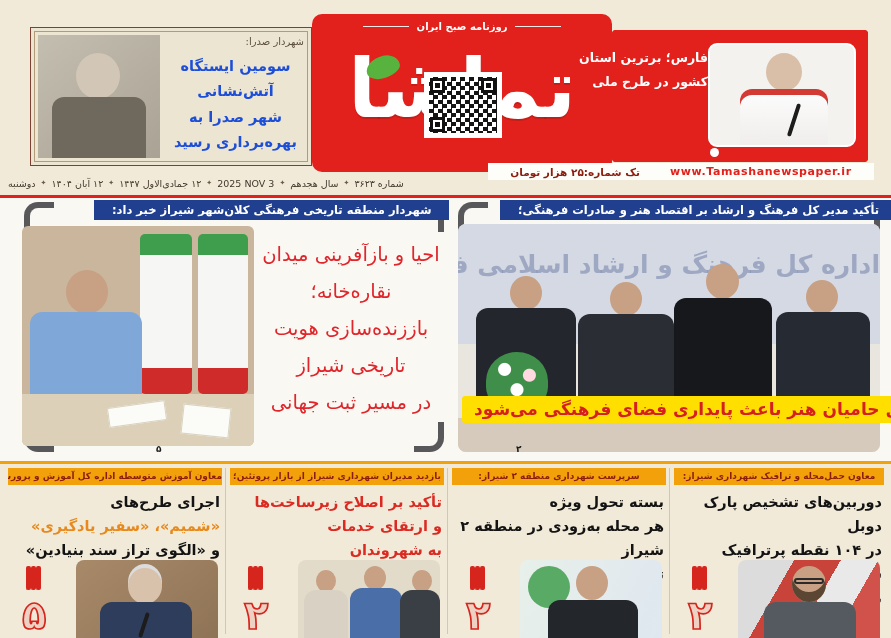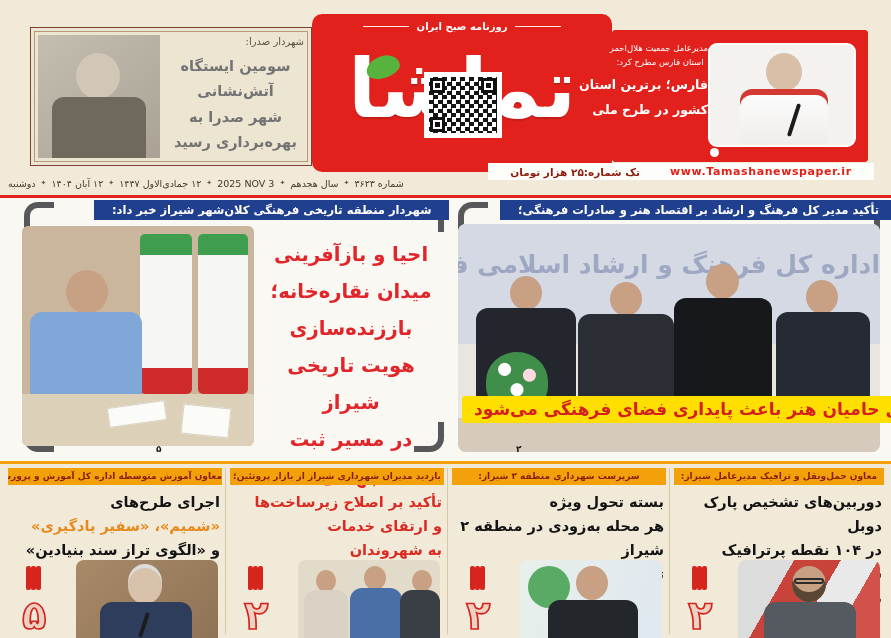--- a/index.html
+++ b/index.html
@@ -4,21 +4,21 @@
 <style>
   *{box-sizing:border-box;margin:0;padding:0}
   html,body{width:891px;height:638px;overflow:hidden}
   body{position:relative;background:#f1ead9;font-family:"DejaVu Sans",sans-serif}
 
   
   .left-box{position:absolute;left:30px;top:27px;width:282px;height:139px;background:#ece5d2;border:1.5px solid #7d4031;box-shadow:inset 0 0 0 3px #ece5d2,inset 0 0 0 4px #b59a7a;padding:7px;display:flex;gap:7px}
   .lb-photo{position:relative;width:122px;height:100%;background:linear-gradient(140deg,#c4beb1,#a9a295);overflow:hidden;flex:none}
   .lb-text{flex:1;direction:rtl;text-align:center;padding-top:1px}
   .lb-kicker{font-size:10px;color:#5f5040;margin-bottom:7px;text-align:right}
-  .lb-headline div{font-size:14.5px;font-weight:bold;color:#737373;line-height:1.75}
+  .lb-headline div{font-size:14.5px;font-weight:bold;color:#1d4ed8;line-height:1.75}
 
   .logo-box{position:absolute;left:312px;top:14px;width:300px;height:158px;background:#e2211c;border-radius:10px;overflow:hidden}
   .tagline-row{position:absolute;top:7px;left:0;right:0;display:flex;align-items:center;justify-content:center;gap:8px;color:#fff;font-size:10px;font-weight:bold;direction:rtl}
   .dash{width:46px;height:1px;background:rgba(255,255,255,.9)}
   .logo-name{position:absolute;left:0;right:0;top:22px;text-align:center;font-size:82px;font-weight:bold;color:#fff;line-height:1.3;text-shadow:0 2px 0 rgba(0,0,0,.12)}
   .iran-map{position:absolute;left:54px;top:42px;width:34px;height:22px;background:#57b33e;border-radius:58% 42% 60% 40%/60% 55% 45% 40%;transform:rotate(-14deg)}
   .qr{position:absolute;left:112px;top:58px;width:78px;height:66px;background:#fff;padding:5px}
   .qr-grid{width:100%;height:100%;background:repeating-conic-gradient(#151515 0% 25%,#fff 0% 50%) 0 0/9px 9px}
   .eye{position:absolute;width:15px;height:15px;border:3px solid #111;background:#fff;box-shadow:inset 0 0 0 2px #fff,inset 0 0 0 6px #111}
   .e1{left:6px;top:6px}.e2{right:6px;top:6px}.e3{left:6px;bottom:6px}
@@ -52,21 +52,21 @@
   .bk-bl{border-bottom-width:6px;border-left-width:6px;border-bottom-left-radius:14px}
   .bk-br{border-bottom-width:6px;border-right-width:6px;border-bottom-right-radius:14px}
   .story-left .bk-tl{left:16px;top:2px}.story-left .bk-tr{right:2px;top:2px}
   .story-left .bk-bl{left:16px;bottom:6px}.story-left .bk-br{right:2px;bottom:6px}
   .story-right .bk-tl{left:6px;top:2px}.story-right .bk-tr{right:6px;top:2px}
   .story-right .bk-bl{left:6px;bottom:6px}.story-right .bk-br{right:6px;bottom:6px}
   .kicker{position:absolute;top:0;background:#20408f;color:#fff;font-weight:bold;font-size:11.5px;text-align:center;padding:3px 18px;direction:rtl;white-space:nowrap;z-index:3}
   .story-left .kicker{left:86px}
   .story-right .kicker{left:48px}
   .photo-main-left{position:absolute;left:14px;top:26px;width:232px;height:220px;border-radius:6px;overflow:hidden;background:linear-gradient(#c9b69d,#bda械 90%);background:#c9b69d}
-  .headline-main{position:absolute;right:4px;left:252px;top:36px;direction:rtl;text-align:center;color:#e0252b;font-weight:bold;font-size:19.5px;line-height:1.9}
+  .headline-main{position:absolute;right:4px;left:252px;top:36px;direction:rtl;text-align:center;color:#e0252b;font-weight:normal;font-size:19.5px;line-height:1.9}
   .photo-main-right{position:absolute;left:6px;top:24px;width:422px;height:228px;border-radius:8px;overflow:hidden;background:#e7e4de}
   .banner-txt{position:absolute;top:26px;left:0;right:0;direction:rtl;text-align:center;font-size:25px;font-weight:bold;color:rgba(70,90,140,.38);white-space:nowrap}
   .caption-yellow{position:absolute;left:10px;top:196px;direction:rtl;font-size:17px;font-weight:bold;color:#d61f1f;background:#ffdf00;padding:3px 12px 4px;border-radius:3px;white-space:nowrap;z-index:4}
   .pref{position:absolute;font-size:9px;color:#1a1a1a;font-weight:bold;z-index:5}
   .story-left .pref{left:148px;bottom:4px}
   .story-right .pref{left:64px;bottom:4px}
 
   
   .col{position:absolute;top:466px;height:172px}
   .c1{left:8px;width:214px}.c2{left:230px;width:214px}.c3{left:452px;width:214px}.c4{left:674px;width:210px}
@@ -121,24 +121,20 @@
   <div class="qr">
     <div class="qr-grid"></div>
     <i class="eye e1"></i>
     <i class="eye e2"></i>
     <i class="eye e3"></i>
   </div>
 </div>
 
 <div class="right-box">
   <div class="rb-text">
-    <div class="rb-kicker">
-      <div>مدیرعامل جمعیت هلال‌احمر</div>
-      <div>استان فارس مطرح کرد:</div>
-    </div>
     <div class="rb-headline">
       <div>فارس؛ برترین استان</div>
       <div>کشور در طرح ملی</div>
     </div>
   </div>
   <div class="rb-photo">
     <span class="hd" style="left:56px;top:8px;width:36px;height:38px;background:#d9bfa8"></span>
     <span class="bd" style="left:30px;top:44px;width:88px;height:60px;background:linear-gradient(#fdfdfd,#efecea);box-shadow:inset 0 6px 0 #d23a33"></span>
     <span class="mic" style="left:82px;top:58px"></span>
   </div>
@@ -265,21 +261,21 @@
   <div class="cphoto" style="background:linear-gradient(110deg,#e8f0ea,#dfe7f0)">
     <span style="position:absolute;left:8px;top:6px;width:42px;height:42px;border-radius:50%;background:#3f9e4d;opacity:.85"></span>
     <span class="hd" style="left:56px;top:6px;width:32px;height:34px"></span>
     <span class="bd" style="left:28px;top:40px;width:90px;height:38px;background:#23262b"></span>
   </div>
   <div class="chevs"><i class="chev"></i><i class="chev"></i><i class="chev"></i></div>
   <div class="colnum">۲</div>
 </section>
 
 <section class="col c4">
-  <div class="ybar">معاون حمل‌ونقل و ترافیک مدیرعامل شیراز:</div>
+  <div class="ybar">معاون حمل‌محله و ترافیک شهرداری شیراز:</div>
   <div class="chead">
     <div>دوربین‌های تشخیص پارک دوبل</div>
     <div>در ۱۰۴ نقطه پرترافیک شیراز</div>
     <div>نصب می‌گردد</div>
   </div>
   <div class="cphoto" style="background:linear-gradient(120deg,#dcdcdc 0 30%,#c8433a 30% 55%,#e9e9e9 55% 75%,#d0524a 75%)">
     <span class="hd" style="left:54px;top:6px;width:34px;height:36px;box-shadow:inset 0 -10px 0 #5b4634"></span>
     <span style="position:absolute;left:56px;top:18px;width:30px;height:6px;border:2px solid #2a2a2a;border-radius:3px;background:transparent"></span>
     <span class="bd" style="left:26px;top:42px;width:92px;height:36px;background:#555a60"></span>
   </div>

